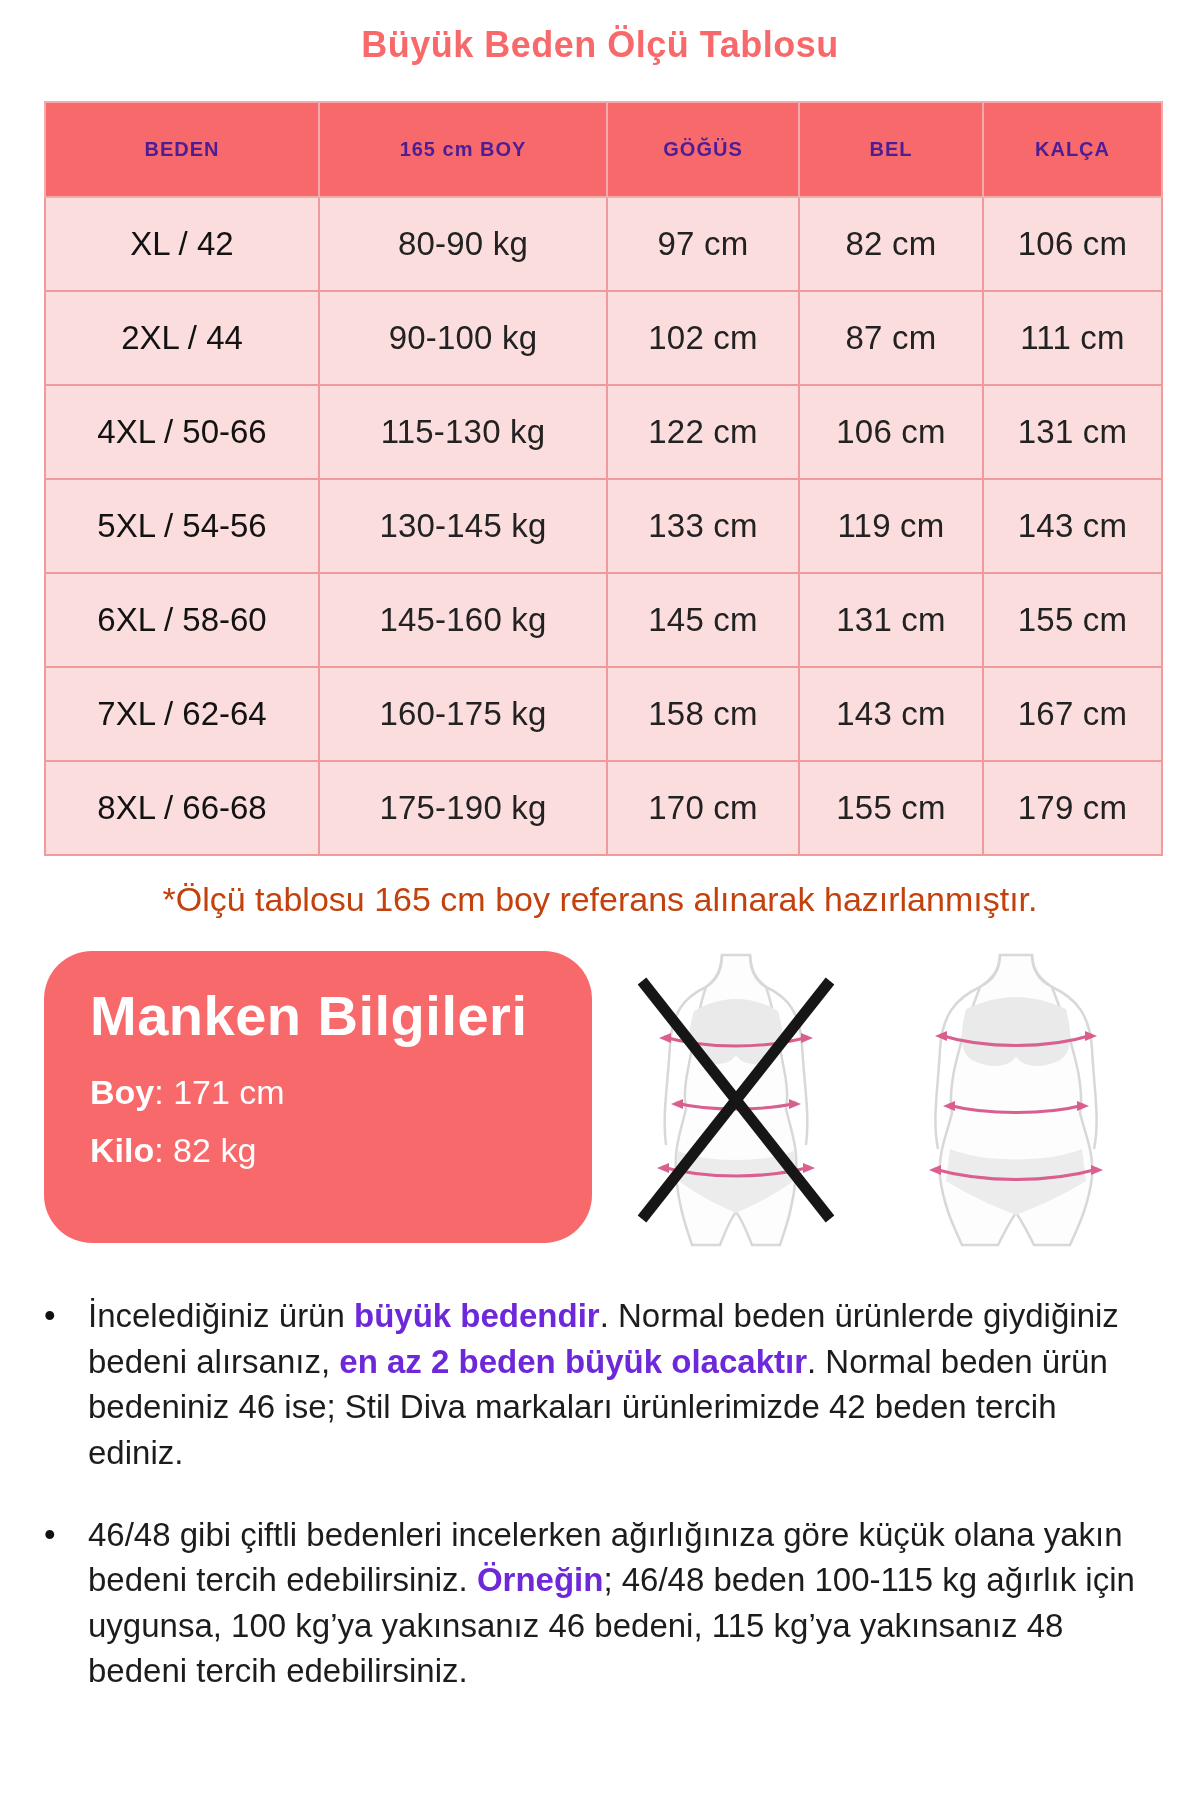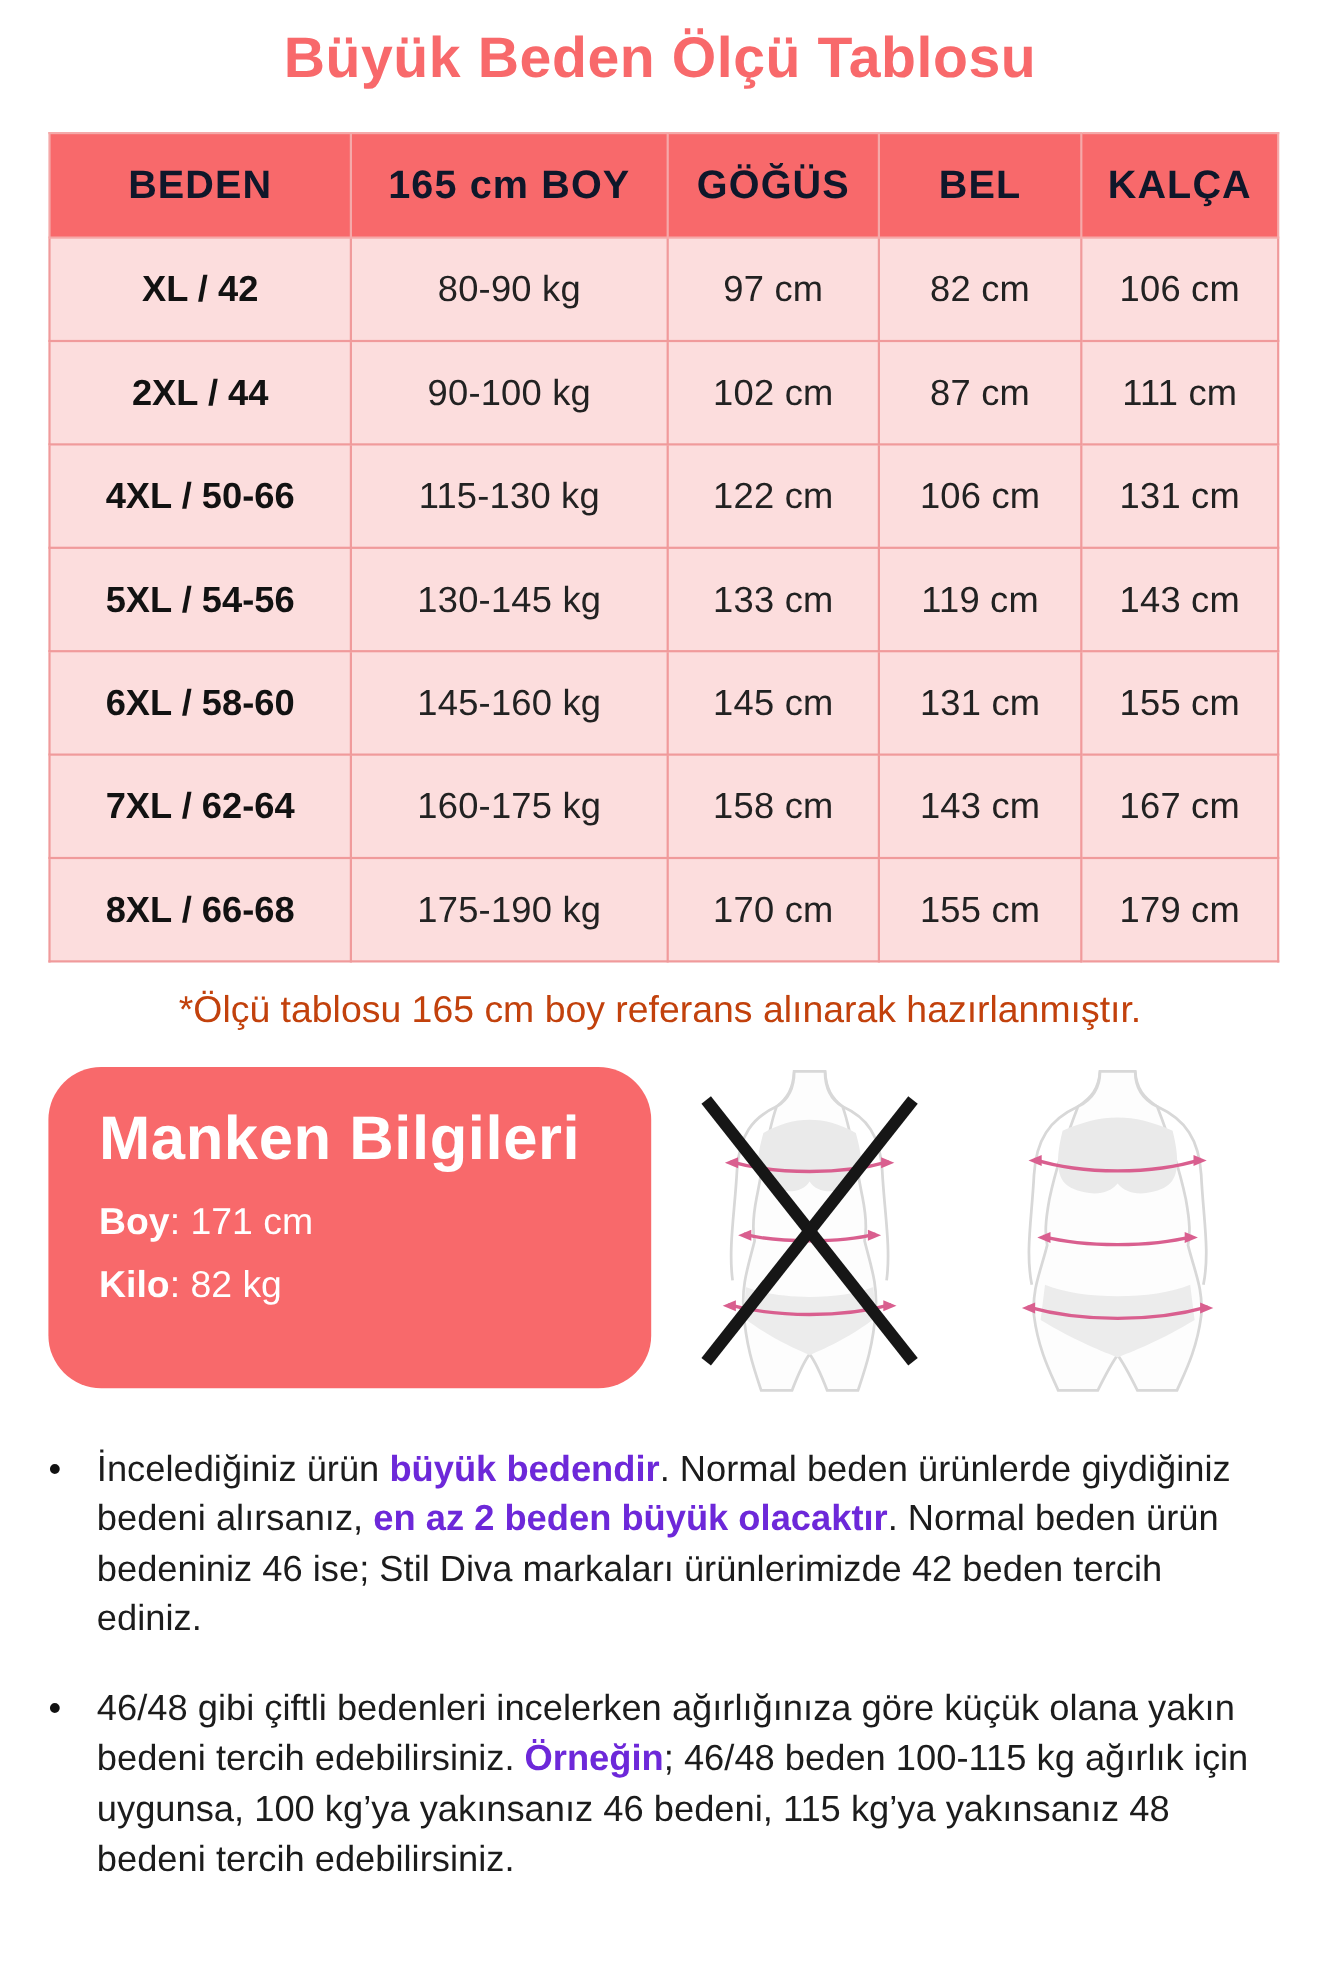--- a/index.html
+++ b/index.html
@@ -3,39 +3,39 @@
 <meta charset="utf-8">
 <style>
   html,body { margin:0; padding:0; }
   body {
     width:1200px; height:1800px; background:#ffffff;
     font-family:"Liberation Sans", sans-serif; color:#1e1e1e;
     overflow:hidden;
   }
   .page-title {
     margin:24px 0 0; text-align:center;
-    font-size:52px; line-height:1.15; font-weight:700;
+    font-size:36px; line-height:1.15; font-weight:700;
     color:#f8696b; letter-spacing:0.5px;
   }
   table.size-table {
     border-collapse:collapse; table-layout:fixed;
     width:1117px; margin:36px 0 0 44px;
   }
   table.size-table th, table.size-table td {
     border:2px solid #f09a9b; text-align:center; vertical-align:middle;
     padding:0;
   }
   table.size-table thead th {
-    background:#f8696b; color:#0f172a; border-color:#f5a9a9;
-    font-size:36px; font-weight:700; letter-spacing:1px; height:93px;
+    background:#f8696b; color:#4c1d95; border-color:#f5a9a9;
+    font-size:20px; font-weight:700; letter-spacing:1px; height:93px;
   }
   table.size-table tbody th, table.size-table tbody td {
     background:#fcdddd; height:92px; font-size:33px;
   }
-  table.size-table tbody th { font-weight:700; color:#121212; }
+  table.size-table tbody th { font-weight:400; color:#121212; }
   table.size-table tbody td { font-weight:400; color:#222222; letter-spacing:0.2px; }
   .footnote {
     margin:24px 0 0; text-align:center;
     font-size:34px; color:#c2410c;
   }
   .info-row {
     display:flex; align-items:center;
     margin:28px 40px 0 44px;
   }
   .model-card {

